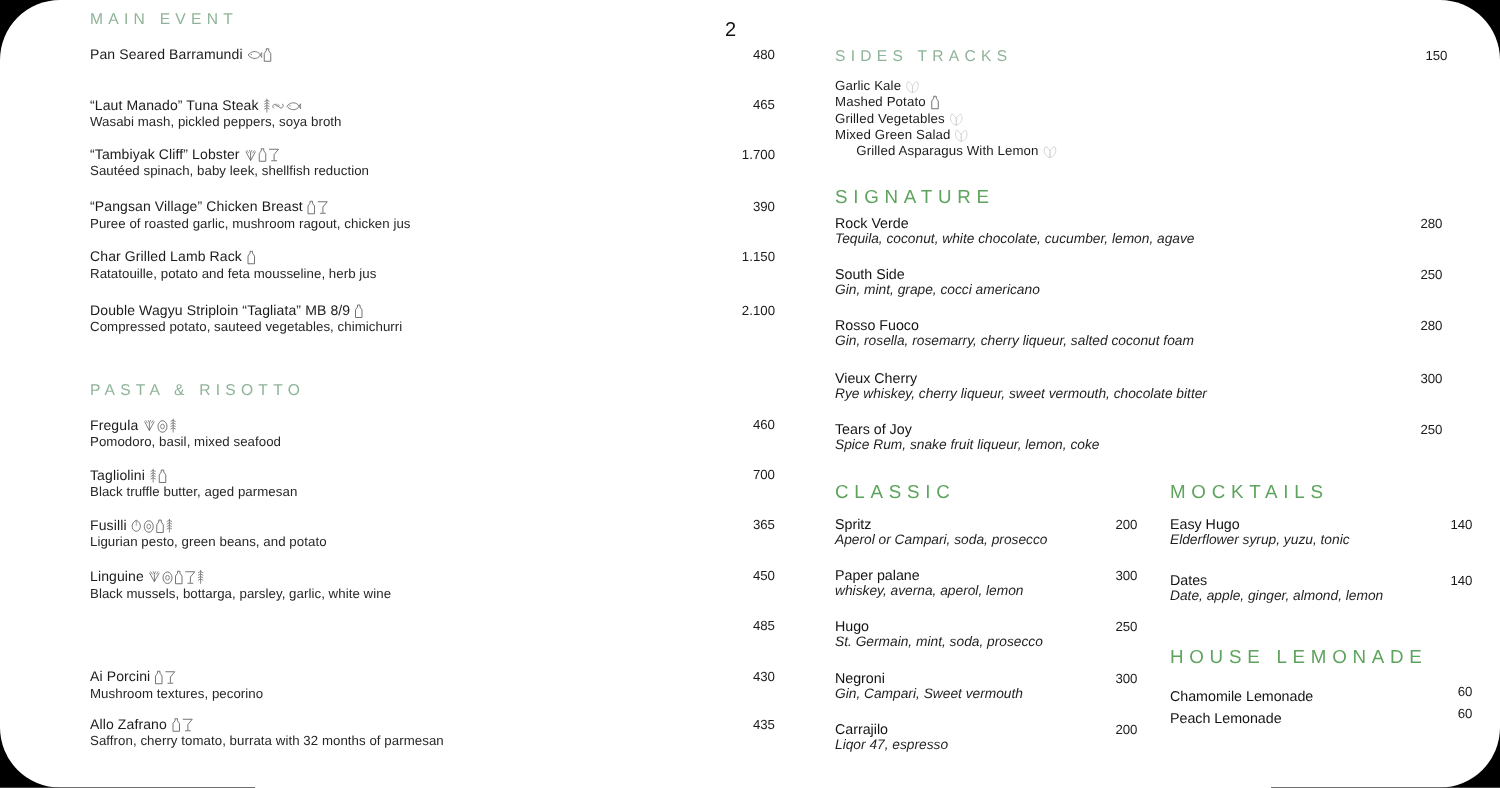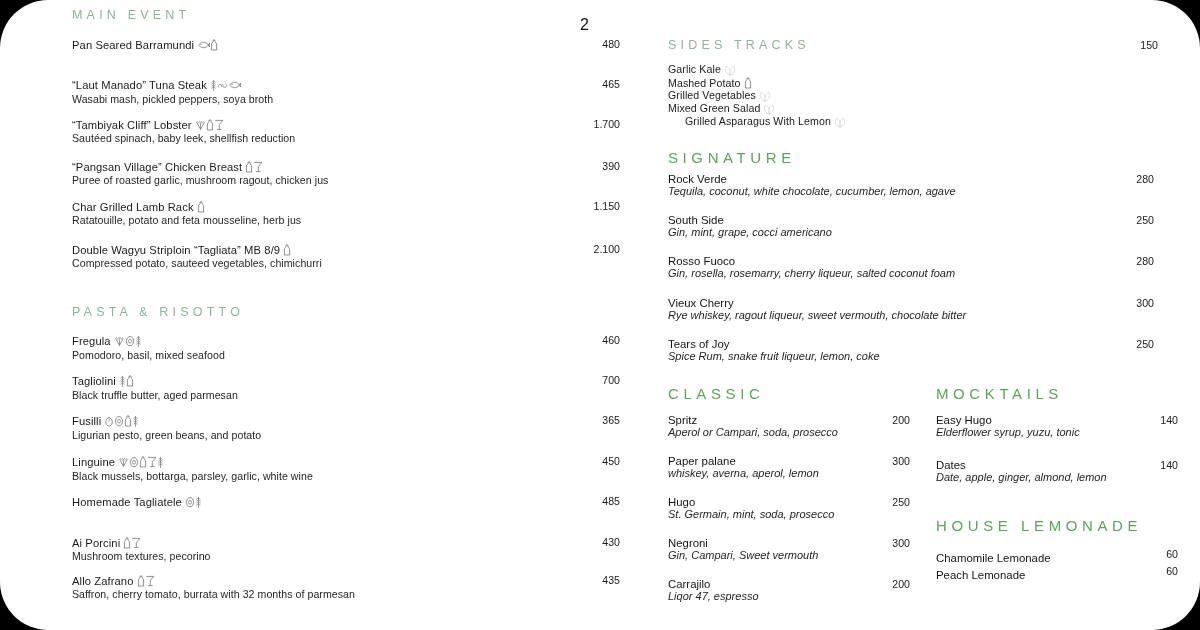--- a/index.html
+++ b/index.html
@@ -261,32 +261,20 @@
                   <path d="M3.5 1v11" stroke="#333" stroke-width=".6" fill="none"></path>
                   <g stroke="#333" stroke-width=".55" fill="none">
                     <path d="M3.5 2.2 1.4 3.3m2.1-1.1 2.1 1.1M3.5 4.2 1.4 5.3m2.1-1.1 2.1 1.1M3.5 6.2 1.4 7.3m2.1-1.1 2.1 1.1M3.5 8.2 1.4 9.3m2.1-1.1 2.1 1.1"></path>
                   </g>
                 </svg></span></span>
           </div>
           <div class="item-desc">Black mussels, bottarga, parsley, garlic, white wine</div>
           <div class="price" style="top:0;">450</div>
         </div>
         <div class="item" style="position: absolute; top: 495px; left: 0px; width: 548px;">
-          <div class="item-name">
-            <span>Homemade Tagliatele</span>
-            <span class="icons"><span class="ic"><svg width="10" height="12" viewBox="0 0 10 12">
-                  <ellipse cx="5" cy="6.2" rx="3.6" ry="4.6" fill="none" stroke="#333" stroke-width=".7"></ellipse>
-                  <ellipse cx="5" cy="6.2" rx="1.5" ry="1.9" fill="none" stroke="#333" stroke-width=".6"></ellipse>
-                </svg></span><span class="ic"><svg width="7" height="13" viewBox="0 0 7 13">
-                  <path d="M3.5 1v11" stroke="#333" stroke-width=".6" fill="none"></path>
-                  <g stroke="#333" stroke-width=".55" fill="none">
-                    <path d="M3.5 2.2 1.4 3.3m2.1-1.1 2.1 1.1M3.5 4.2 1.4 5.3m2.1-1.1 2.1 1.1M3.5 6.2 1.4 7.3m2.1-1.1 2.1 1.1M3.5 8.2 1.4 9.3m2.1-1.1 2.1 1.1"></path>
-                  </g>
-                </svg></span></span>
-          </div>
           <div class="price" style="top:0;">485</div>
         </div>
         <div class="item" style="position: absolute; top: 536px; left: 0px; width: 548px;">
           <div class="item-name">
             <span>Ai Porcini</span>
             <span class="icons"><span class="ic"><svg width="8" height="12" viewBox="0 0 8 12">
                   <path d="M3 1h2v1.6l1.6 2.2V11H1.4V4.8L3 2.6z" fill="none" stroke="#333" stroke-width=".7"></path>
                 </svg></span><span class="ic"><svg width="10" height="12" viewBox="0 0 10 12">
                   <path d="M1.2 1.4h7.6L5.3 5.6v4.6M3 10.6h4.6" fill="none" stroke="#333" stroke-width=".7"></path>
                 </svg></span></span>
@@ -366,21 +354,21 @@
           <div class="drink-desc">Gin, mint, grape, cocci americano</div>
           <div class="price" style="position:absolute;top:0;left:440px;width:46px;">250</div>
         </div>
         <div class="item" style="position: absolute; top: 255px; left: 0px; width: 490px;">
           <div class="drink-name">Rosso Fuoco</div>
           <div class="drink-desc">Gin, rosella, rosemarry, cherry liqueur, salted coconut foam</div>
           <div class="price" style="position:absolute;top:0;left:440px;width:46px;">280</div>
         </div>
         <div class="item" style="position: absolute; top: 297px; left: 0px; width: 490px;">
           <div class="drink-name">Vieux Cherry</div>
-          <div class="drink-desc">Rye whiskey, ragout liqueur, sweet vermouth, chocolate bitter</div>
+          <div class="drink-desc">Rye whiskey, cherry liqueur, sweet vermouth, chocolate bitter</div>
           <div class="price" style="position:absolute;top:0;left:440px;width:46px;">300</div>
         </div>
         <div class="item" style="position: absolute; top: 338px; left: 0px; width: 490px;">
           <div class="drink-name">Tears of Joy</div>
           <div class="drink-desc">Spice Rum, snake fruit liqueur, lemon, coke</div>
           <div class="price" style="position:absolute;top:0;left:440px;width:46px;">250</div>
         </div>
       </div>
 
     <div class="sec-head vivid-lg" style="position:absolute; top:385px; left:0;">CLASSIC</div>

